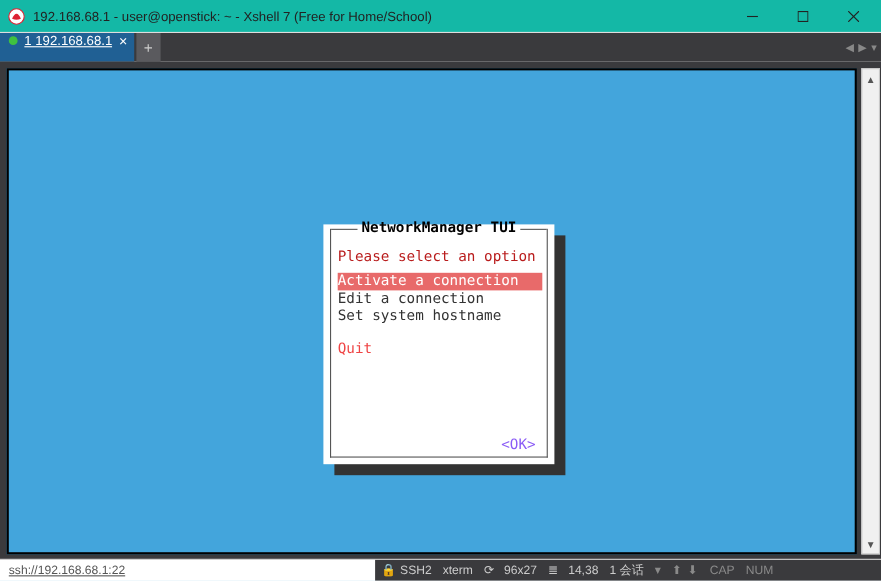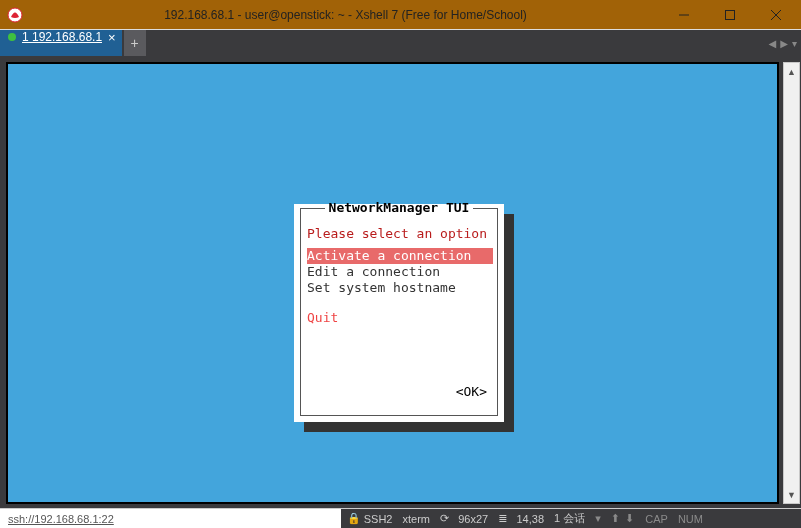--- a/index.html
+++ b/index.html
@@ -7,23 +7,22 @@
     width: 801px; height: 528px;
     font-family: "Segoe UI", Tahoma, sans-serif;
     background: #fff;
     overflow: hidden;
     font-size: 12px;
     color: #000;
   }
   
   .titlebar {
     height: 30px; display: flex; align-items: center;
-    background: #a16207; border-bottom: 1px solid #ddd;
+    background: #14b8a6; border-bottom: 1px solid #ddd;
     padding: 0 2px;
-    text-align: center;
   }
   .app-icon {
     width: 18px; height: 18px; border-radius: 50%;
     margin: 0 6px 0 4px;
     display:flex;align-items:center;justify-content:center;
   }
   .app-icon svg { display:block; }
   .titlebar-title { flex: 1; font-size: 12px; color:#222; }
   .win-btns { display: flex; }
   .win-btn {
@@ -99,21 +98,21 @@
   }
   .tui-title-rule { border-top:1px solid #555; flex:1; height:0;}
   .tui-title {
     padding:0 4px; color:#000000; font-weight:bold; white-space:nowrap;
   }
   .tui-prompt { color:#b91c1c; margin:12px 0 6px 2px; white-space:nowrap;}
   .tui-menu { margin:2px 0 0 2px; }
   .tui-item { white-space:pre; color:#333; }
   .tui-item.selected { background:#e86a6a; color:#fff; padding-right:10px;}
   .tui-quit { margin:14px 0 0 2px; color:#ef4444; }
-  .tui-ok { position:absolute; right:10px; bottom:15px; color:#000000; }
+  .tui-ok { position:absolute; right:10px; bottom:2px; color:#8b5cf6; }
   
   .status {
     height:20px; background:#fff; border-top:1px solid #ccc;
     display:flex; align-items:center; font-size:11px; color:#555;
   }
   .status-left { padding:0 8px; flex:0 0 auto;text-decoration:underline;}
   .status-right {
     margin-left:auto; background:#3a3a3d; color:#ccc;
     display:flex; align-items:center; height:100%;
     padding:0 6px; gap:10px; font-size:11px;

